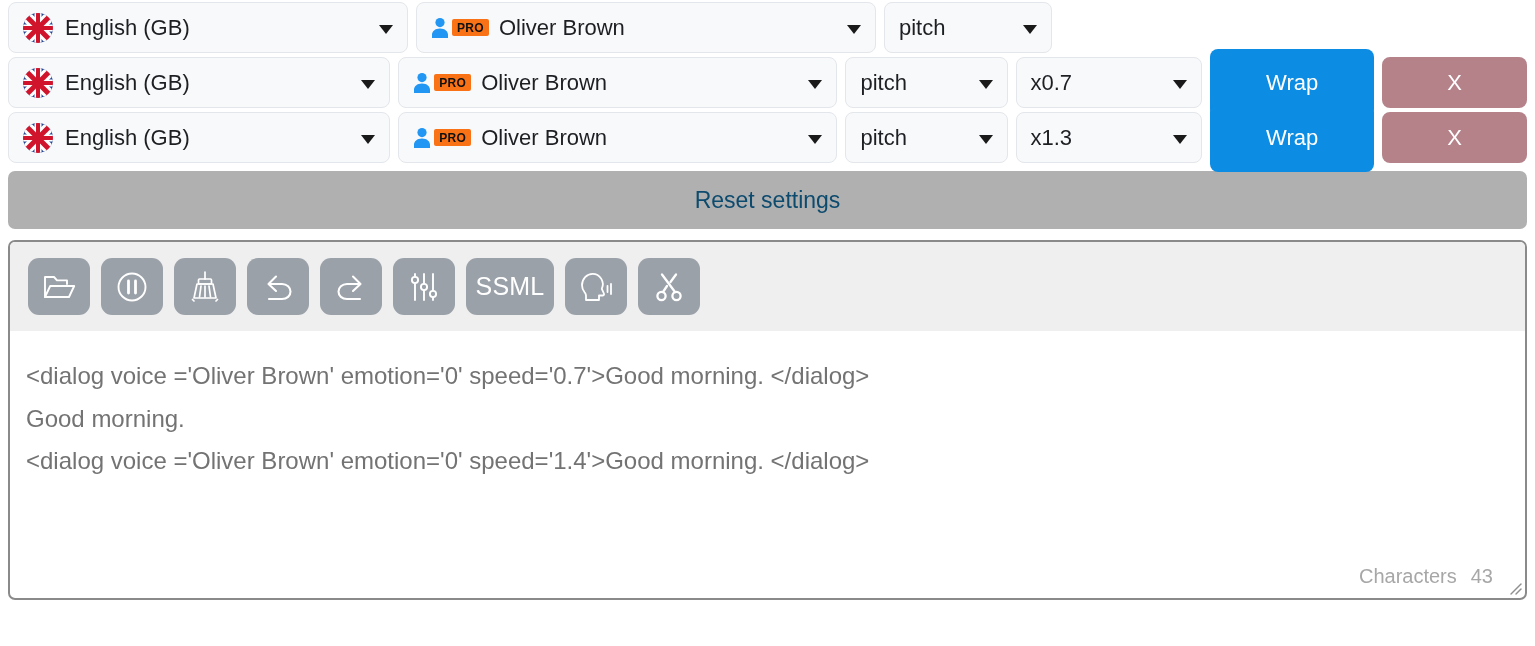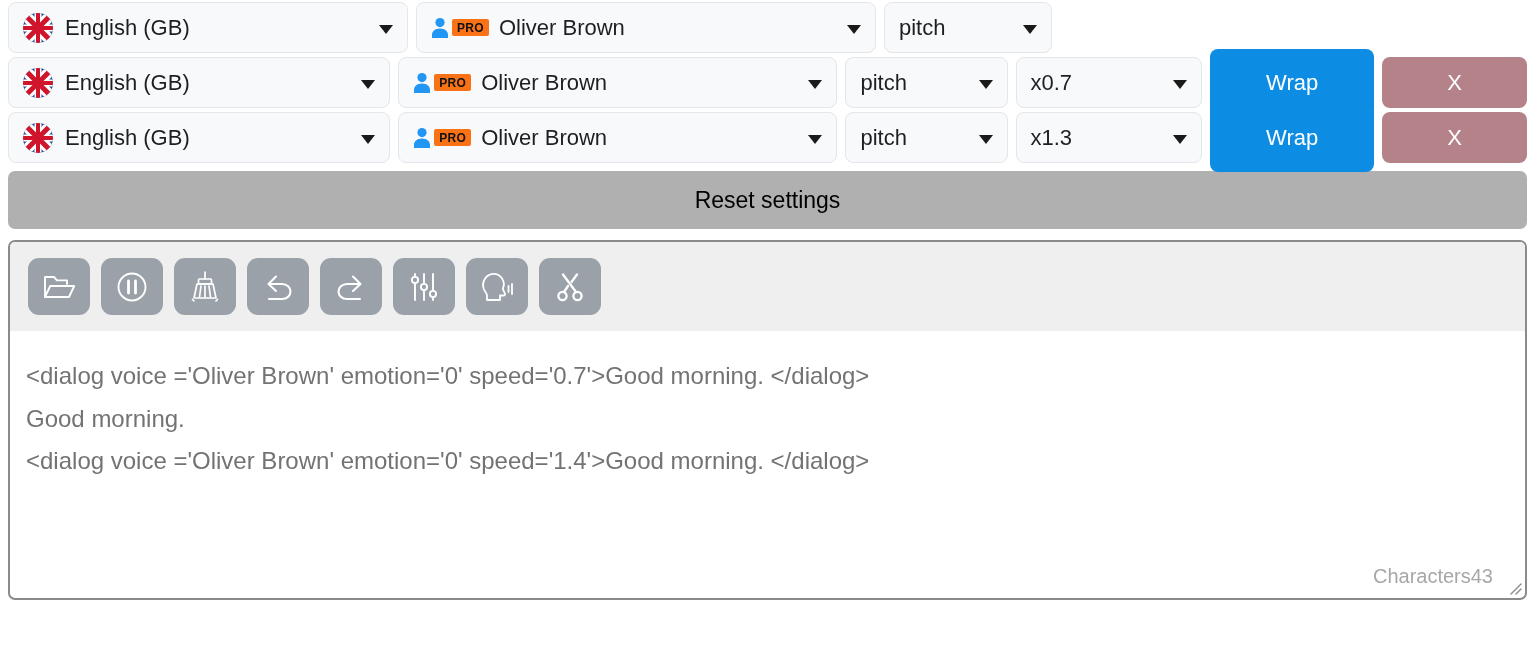--- a/index.html
+++ b/index.html
@@ -129,21 +129,21 @@
   }
   .btn-spacer-wrap { width: 172px; height: 51px; }
   .btn-spacer-x { width: 152px; height: 51px; }
 
   
   .reset-bar {
     margin: 6px 8px 0 8px;
     height: 58px;
     background: #b0b0b0;
     border-radius: 7px;
-    color: #000000;
+    color: #0c4a6e;
     font-size: 23px;
     display: flex;
     align-items: center;
     justify-content: center;
     cursor: pointer;
     user-select: none;
   }
 
   
   .editor {
@@ -191,20 +191,21 @@
     white-space: pre-wrap;
     font-family: "Liberation Sans", sans-serif;
   }
   .char-count {
     position: absolute;
     right: 32px;
     bottom: 10px;
     color: #a7a7a7;
     font-size: 20px;
     display: flex;
+    gap: 14px;
     align-items: baseline;
   }
   .resize-grip {
     position: absolute;
     right: 3px; bottom: 3px;
     width: 16px; height: 16px;
     cursor: nwse-resize;
   }
 </style>
 </head>
@@ -374,20 +375,23 @@
         <svg width="32" height="32" viewBox="0 0 32 32" fill="none" stroke="#fff" stroke-width="1.9" stroke-linecap="round">
           <line x1="7" y1="3" x2="7" y2="29"></line>
           <line x1="16" y1="3" x2="16" y2="29"></line>
           <line x1="25" y1="3" x2="25" y2="29"></line>
           <circle cx="7" cy="9" r="3.1" fill="#9aa1a9"></circle>
           <circle cx="16" cy="16" r="3.1" fill="#9aa1a9"></circle>
           <circle cx="25" cy="23" r="3.1" fill="#9aa1a9"></circle>
         </svg>
       </button>
 
+      <button class="tbtn wide">
+        <span class="ssml-label">SSML</span>
+      </button>
 
       <button class="tbtn">
         <svg width="36" height="32" viewBox="0 0 36 32" fill="none" stroke="#fff" stroke-width="1.8" stroke-linecap="round" stroke-linejoin="round">
           <path d="M21 29v-4.5h3.5c1.2 0 1.9-.9 1.4-2l-2.1-4.6c3.2-7.4-1.8-15-9.2-15C8.8 2.9 4 7.9 4 14.3c0 3 1.2 5.2 2.6 7 .9 1.1 1.4 2 1.4 3.3V29z"></path>
           <line x1="29.5" y1="15" x2="29.5" y2="21"></line>
           <line x1="33" y1="13" x2="33" y2="23"></line>
         </svg>
       </button>
 
       <button class="tbtn">

